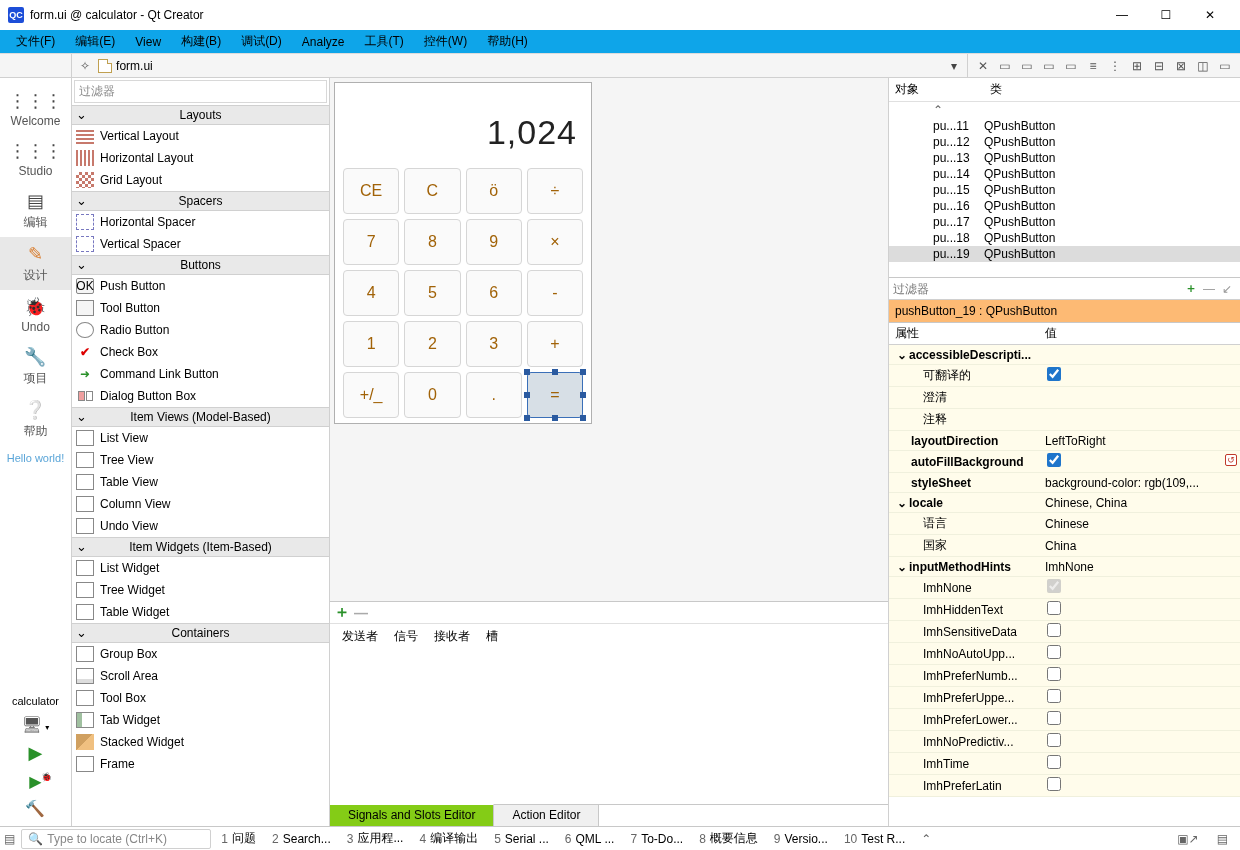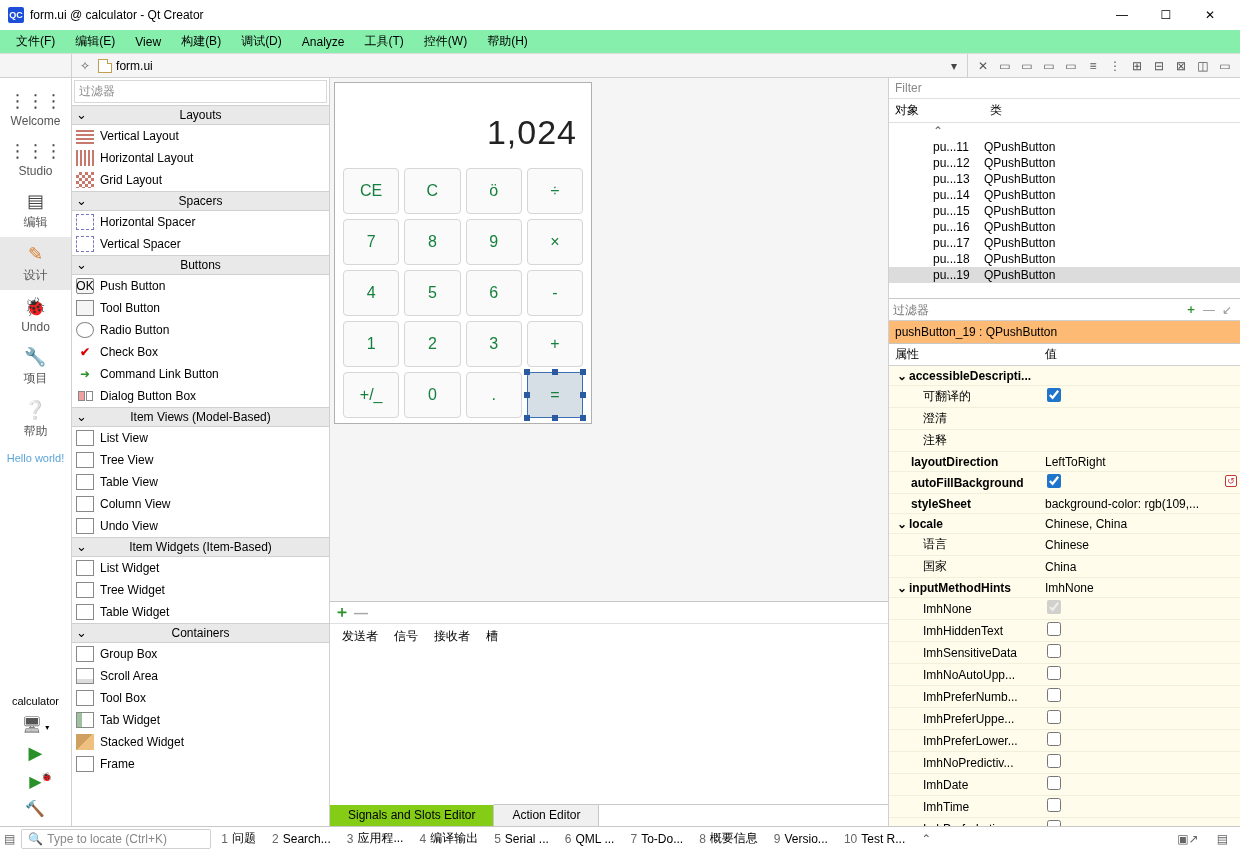--- a/index.html
+++ b/index.html
@@ -5,21 +5,21 @@
 * { box-sizing: border-box; margin: 0; padding: 0; font-family: "Segoe UI", "Microsoft YaHei", sans-serif; font-size: 12px; }
 body { width: 1240px; height: 850px; background: #f0f0f0; display: flex; flex-direction: column; overflow: hidden; }
 
 
 .titlebar { height: 30px; background: #fff; display: flex; align-items: center; padding: 0 8px; }
 .titlebar .app-icon { width: 16px; height: 16px; background: #1d4ed8; color: #fff; font-size: 9px; font-weight: bold; display: flex; align-items: center; justify-content: center; border-radius: 2px; margin-right: 6px; }
 .titlebar .title { flex: 1; }
 .titlebar .win-btn { width: 44px; height: 30px; display: flex; align-items: center; justify-content: center; }
 
 
-.menubar { height: 24px; background: #86efac; display: flex; align-items: center; padding: 0 6px; border-bottom: 1px solid #dcdcdc; }
+.menubar { height: 24px; background: #0ea5e9; display: flex; align-items: center; padding: 0 6px; border-bottom: 1px solid #dcdcdc; }
 .menubar .menu-item { padding: 3px 10px; cursor: default; }
 
 
 .filetabs { height: 24px; background: #f5f5f5; display: flex; align-items: center; border-bottom: 1px solid #d0d0d0; }
 .filetabs .left-spacer { width: 72px; border-right:1px solid #d0d0d0; height:100%; }
 .filetabs .tab-area { display:flex; align-items:center; flex:1; padding:0 4px; }
 .filetabs .pin-icon { margin: 0 4px; color:#666; }
 .filetabs .file-icon { width:14px; height:14px; background:#fff; border:1px solid #c0a050; margin:0 4px; position:relative; }
 .filetabs .file-icon::after { content:''; position:absolute; top:-1px;right:-1px;width:4px;height:4px;background:#f5f5f5;border-left:1px solid #c0a050;border-bottom:1px solid #c0a050; }
 .filetabs .file-name { padding-right: 8px; }
@@ -82,21 +82,21 @@
 .form-widget {
   margin:4px; width:258px; height:342px; background:#fff;
   background-image: radial-gradient(#c8c8c8 0.6px, transparent 0.6px);
   background-size: 6px 6px;
   border:1px solid #b0b0b0;
   padding:8px;
   display:flex; flex-direction:column;
 }
 .form-widget .display { text-align:right; font-size:34px; font-weight:500; padding:22px 6px 16px 0; letter-spacing:1px; color:#222; background:transparent; }
 .form-widget .keypad { display:grid; grid-template-columns:repeat(4,1fr); gap:5px; }
-.form-widget .keypad .kbtn { height:46px; border:1px solid #d6d6d6; border-radius:4px; background:#fafafa; display:flex; align-items:center; justify-content:center; font-size:16px; color:#15803d;}
+.form-widget .keypad .kbtn { height:46px; border:1px solid #d6d6d6; border-radius:4px; background:#fafafa; display:flex; align-items:center; justify-content:center; font-size:16px; color:#a16207;}
 .form-widget .keypad .kbtn.sel { background:#d7dfe6; border:1px solid #3a6fb8; position:relative;}
 .handle{position:absolute;width:6px;height:6px;background:#2a5aa0;}
 .h-tl{top:-4px;left:-4px;} .h-tm{top:-4px;left:50%;margin-left:-3px;} .h-tr{top:-4px;right:-4px;}
 .h-ml{top:50%;left:-4px;margin-top:-3px;} .h-mr{top:50%;right:-4px;margin-top:-3px;}
 .h-bl{bottom:-4px;left:-4px;} .h-bm{bottom:-4px;left:50%;margin-left:-3px;} .h-br{bottom:-4px;right:-4px;}
 
 
 .signals-panel { height:225px; border-top:1px solid #c8c8c8; display:flex; flex-direction:column; background:#fff; }
 .signals-panel .toolbar { height:22px; display:flex; align-items:center; padding:0 4px; border-bottom:1px solid #e0e0e0; gap:4px; }
 .signals-panel .toolbar .plus{color:#2a912a;font-size:16px;font-weight:bold;}
@@ -376,21 +376,20 @@
         </div>
       <div class="bodyarea"></div>
       <div class="tabs" id="sig-tabs">
           <div class="t active">Signals and Slots Editor</div>
           <div class="t">Action Editor</div>
         </div>
     </div>
   </div>
 
   <div class="rightcol">
-    <div class="filter">Filter</div>
     <div class="objtree">
       <div class="head">
         <span class="c1">对象</span>
         <span class="c2">类</span>
       </div>
       <div id="objrows">
           <div class="row">
             <span class="c0"></span>
             <span class="c1" style="color:#666">⌃</span>
             <span class="c2"></span>
@@ -525,24 +524,20 @@
           </div>
           <div class="pr row-y">
             <div class="n" style="padding-left: 34px;">ImhPreferLower...</div>
             <div class="v"><input type="checkbox" class="cb" style=""></div>
           </div>
           <div class="pr row-y">
             <div class="n" style="padding-left: 34px;">ImhNoPredictiv...</div>
             <div class="v"><input type="checkbox" class="cb" style=""></div>
           </div>
           <div class="pr row-y">
-            <div class="n" style="padding-left: 34px;">ImhDate</div>
-            <div class="v"><input type="checkbox" class="cb" style=""></div>
-          </div>
-          <div class="pr row-y">
             <div class="n" style="padding-left: 34px;">ImhTime</div>
             <div class="v"><input type="checkbox" class="cb" style=""></div>
           </div>
           <div class="pr row-y">
             <div class="n" style="padding-left: 34px;">ImhPreferLatin</div>
             <div class="v"><input type="checkbox" class="cb" style=""></div>
           </div>
         </div>
     </div>
   </div>

